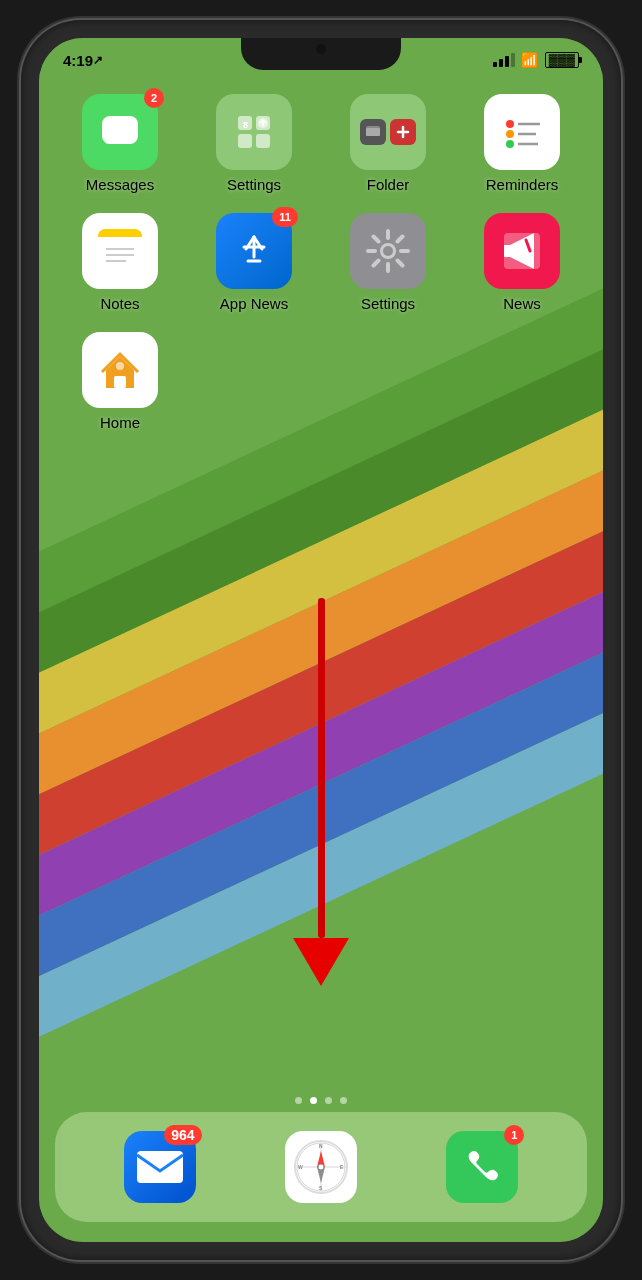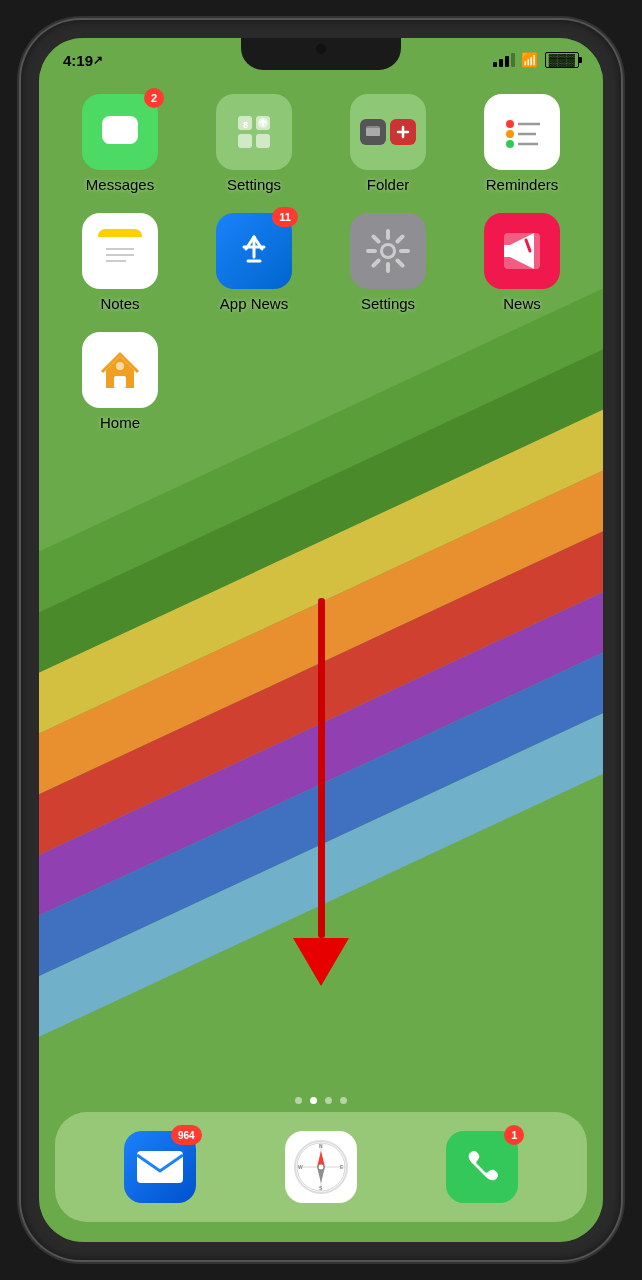--- a/index.html
+++ b/index.html
@@ -446,21 +446,21 @@
       <div class="dot"></div>
       <div class="dot active"></div>
       <div class="dot"></div>
       <div class="dot"></div>
     </div>
 
     <div class="dock">
 
       <div class="app-item">
         <div class="app-icon" style="background:linear-gradient(135deg,#1a82fb,#0050cc); width:72px; height:72px;">
-          <div class="badge" style="font-size:10px;">964</div>
+          <div class="badge" style="font-size:14px;">964</div>
           <svg width="50" height="36" viewBox="0 0 50 36" fill="none">
             <rect x="2" y="2" width="46" height="32" rx="4" fill="white"></rect>
             <path d="M2 6 L25 22 L48 6" stroke="#1a82fb" stroke-width="3" fill="none"></path>
           </svg>
         </div>
       </div>
 
       <div class="app-item">
         <div class="app-icon" style="background:white; width:72px; height:72px;">
           <svg width="60" height="60" viewBox="0 0 60 60" fill="none">

